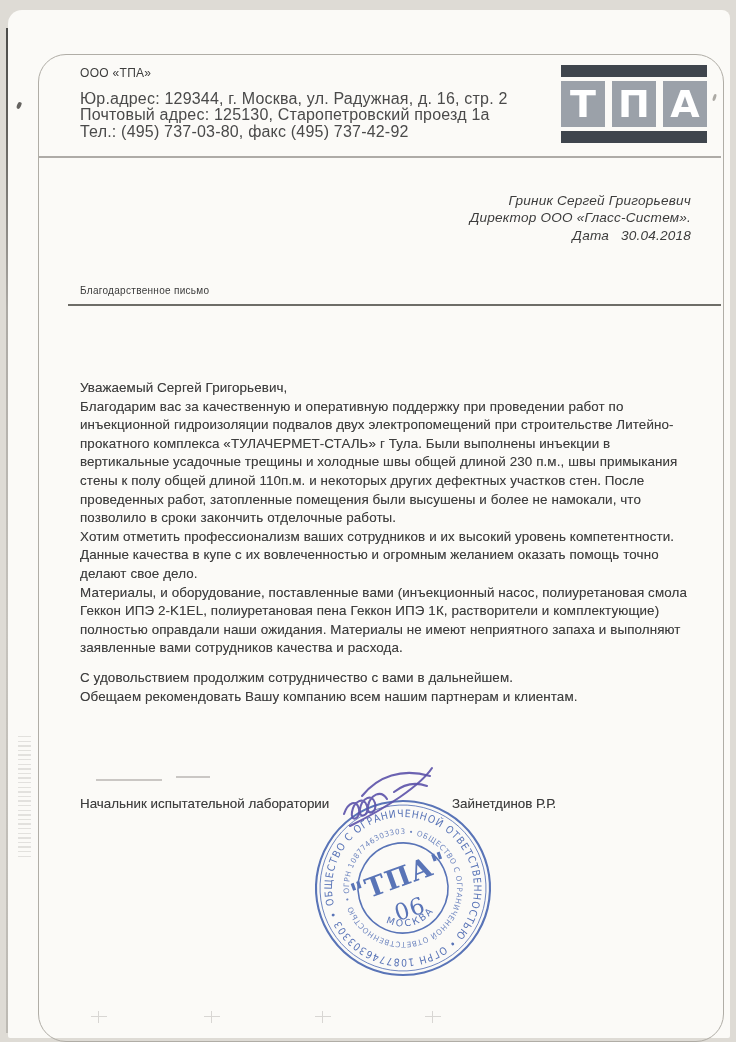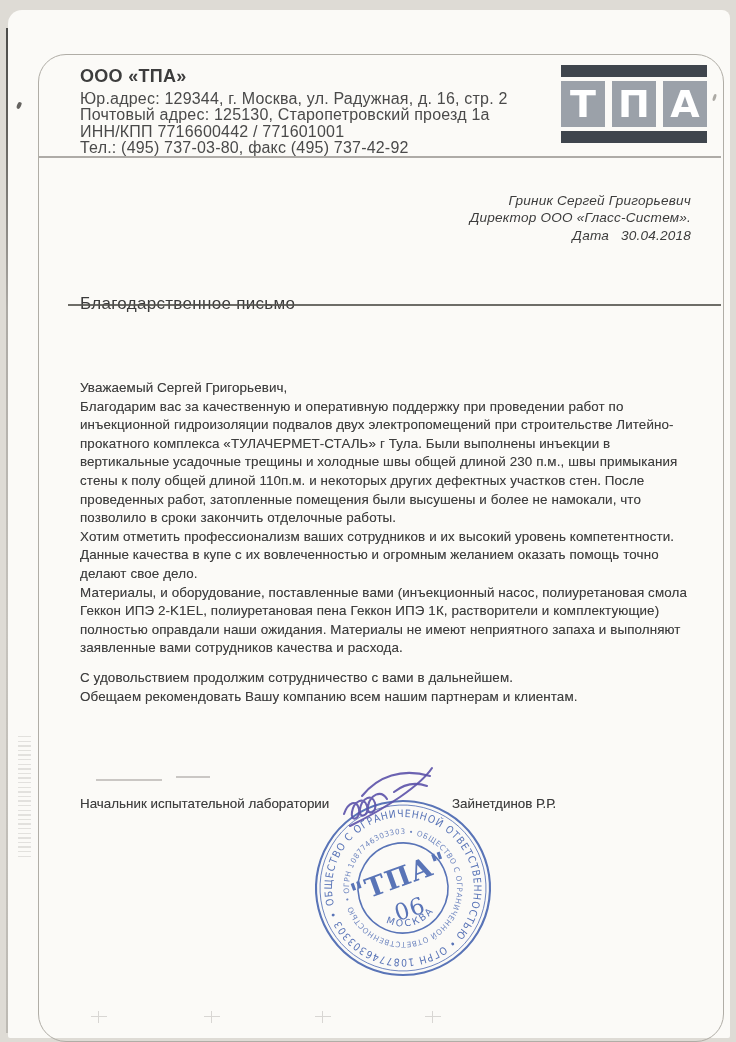--- a/index.html
+++ b/index.html
@@ -20,38 +20,38 @@
   .frame{
     position:absolute;left:30px;top:44px;width:684px;height:986px;
     border:1.3px solid #b0ada6;border-radius:28px;
   }
   .header-divider{
     position:absolute;left:31px;top:146px;width:682px;height:2px;
     background:#85827d;opacity:.65;filter:blur(.3px);
   }
   
   .header-block{position:absolute;left:72px;top:56px;color:#454545;}
-  .company-name{font-size:18px;font-weight:bold;color:#3d3d3d;letter-spacing:.3px;margin-bottom:4px;}
+  .company-name{font-size:12px;font-weight:normal;color:#3d3d3d;letter-spacing:.3px;margin-bottom:11px;}
   .addr-line{font-size:16px;line-height:16.3px;color:#4a4a4a;letter-spacing:.2px;}
   
   .logo{position:absolute;left:553px;top:55px;width:146px;background:#fbfaf7;}
   .logo-bar{height:12px;background:var(--logo-dark,#3f454d);}
   .logo-row{display:flex;justify-content:space-between;margin:4px 0;}
   .logo-tile{
     width:44px;height:46px;background:var(--logo-tile,#9ba1a9);
     color:#fff;font-family:"DejaVu Sans",sans-serif;font-weight:800;font-size:38px;
     display:flex;align-items:center;justify-content:center;line-height:1;
   }
   
   .recipient{
     position:absolute;right:39px;top:182px;text-align:right;
     font-style:italic;font-size:13.6px;line-height:17.4px;color:#3c3c3c;letter-spacing:.2px;
   }
   
-  .letter-title{position:absolute;left:72px;top:284px;font-size:17px;color:#3b3b3b;letter-spacing:.3px;}
+  .letter-title{position:absolute;left:72px;top:275px;font-size:10px;color:#3b3b3b;letter-spacing:.3px;}
   .title-underline{position:absolute;left:60px;top:294px;width:653px;height:1.6px;background:#55534f;opacity:.85;}
   
   .letter-body{
     position:absolute;left:72px;top:369px;width:644px;
     font-size:13.4px;line-height:18.6px;color:#3e3e3e;letter-spacing:.1px;
     text-shadow:0 0 .4px rgba(62,62,62,.45);
   }
   .body-spacer{height:11px;}
   
   .signoff-position{position:absolute;left:72px;top:786px;font-size:13.4px;color:#3e3e3e;text-shadow:0 0 .4px rgba(62,62,62,.45);}
@@ -91,21 +91,20 @@
 
 <div class="page">
 
   <div class="frame"></div>
   <div class="header-divider"></div>
 
   <div class="header-block">
     <div class="company-name">ООО «ТПА»</div>
     <div class="addr-line">Юр.адрес: 129344, г. Москва,  ул. Радужная, д. 16, стр. 2</div>
     <div class="addr-line">Почтовый адрес: 125130, Старопетровский проезд 1а</div>
-    <div class="addr-line">ИНН/КПП 7716600442 / 771601001</div>
     <div class="addr-line">Тел.: (495) 737-03-80, факс (495) 737-42-92</div>
   </div>
 
   <div class="logo">
     <div class="logo-bar"></div>
     <div class="logo-row">
       <div class="logo-tile">Т</div>
       <div class="logo-tile">П</div>
       <div class="logo-tile">А</div>
     </div>

